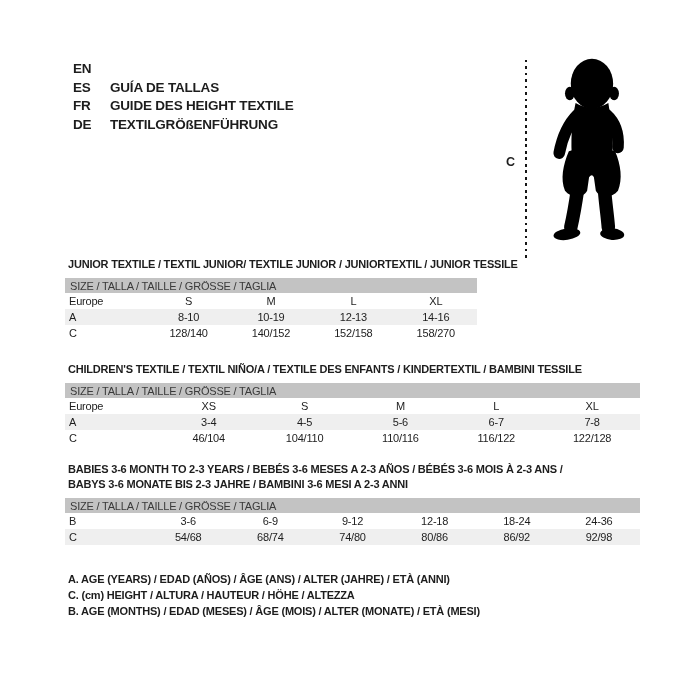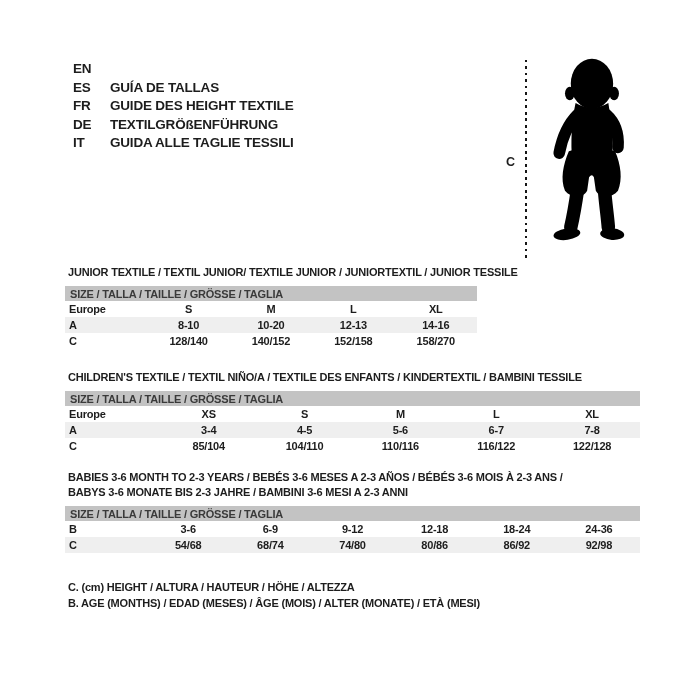--- a/index.html
+++ b/index.html
@@ -22,27 +22,27 @@
   
   .figure { position: absolute; top: 52px; left: 502px; width: 145px; height: 218px; }
   .c-label { position: absolute; left: 4px; top: 103px; font-weight: bold; font-size: 12.5px; }
   .dash-line {
     position: absolute; left: 23px; top: 8px; width: 2px; height: 202px;
     background: repeating-linear-gradient(180deg, #161616 0 2.5px, transparent 2.5px 6.5px);
   }
   .silhouette { position: absolute; left: 36px; top: 0; }
 
   
-  .content { position: absolute; top: 265px; left: 65px; width: 580px; }
+  .content { position: absolute; top: 257px; left: 65px; width: 580px; }
   .section { margin-bottom: 0; }
   .section-title {
     font-weight: bold; font-size: 11px; line-height: 15px;
     margin: 0 0 6px 3px; white-space: nowrap;
   }
-  .size-table { border-collapse: collapse; table-layout: fixed; font-size: 11px; font-weight: bold; }
+  .size-table { border-collapse: collapse; table-layout: fixed; font-size: 11px; }
   .size-table.cols-4 { width: 412px; }
   .size-table.cols-5, .size-table.cols-6 { width: 575px; }
   .size-table td { padding: 0; height: 16px; text-align: center; vertical-align: middle; }
   .size-table td.row-label { text-align: left; padding-left: 4px; width: 56px; }
   .size-table tr.bar-row td {
     background: #c3c3c3; color: #3a3a3a; text-align: left; padding-left: 5px;
     height: 15px; font-size: 11px;
   }
   .size-table tr.shaded td { background: #efefef; }
   .sec-gap-1 { height: 21px; }
@@ -66,24 +66,20 @@
         <span class="lang-code">ES</span>
         <span class="lang-label">GUÍA DE TALLAS</span>
       </div>
       <div class="lang-row">
         <span class="lang-code">FR</span>
         <span class="lang-label">GUIDE DES HEIGHT TEXTILE</span>
       </div>
       <div class="lang-row">
         <span class="lang-code">DE</span>
         <span class="lang-label">TEXTILGRÖßENFÜHRUNG</span>
-      </div>
-      <div class="lang-row">
-        <span class="lang-code">IT</span>
-        <span class="lang-label">GUIDA ALLE TAGLIE TESSILI</span>
       </div>
     </div>
 
   <div class="figure">
     <span class="c-label">C</span>
     <div class="dash-line"></div>
     <svg class="silhouette" width="106" height="212" viewBox="0 0 110 210" aria-hidden="true">
       <g fill="#000000">
         <ellipse cx="56" cy="28" rx="22" ry="26"></ellipse>
         <ellipse cx="33" cy="38" rx="5" ry="7"></ellipse>
@@ -115,21 +111,21 @@
             <tr>
               <td class="row-label">Europe</td>
               <td>S</td>
               <td>M</td>
               <td>L</td>
               <td>XL</td>
             </tr>
             <tr class="shaded">
               <td class="row-label">A</td>
               <td>8-10</td>
-              <td>10-20</td>
+              <td>10-19</td>
               <td>12-13</td>
               <td>14-16</td>
             </tr>
             <tr>
               <td class="row-label">C</td>
               <td>128/140</td>
               <td>140/152</td>
               <td>152/158</td>
               <td>158/270</td>
             </tr>
@@ -155,21 +151,21 @@
             <tr class="shaded">
               <td class="row-label">A</td>
               <td>3-4</td>
               <td>4-5</td>
               <td>5-6</td>
               <td>6-7</td>
               <td>7-8</td>
             </tr>
             <tr>
               <td class="row-label">C</td>
-              <td>85/104</td>
+              <td>46/104</td>
               <td>104/110</td>
               <td>110/116</td>
               <td>116/122</td>
               <td>122/128</td>
             </tr>
           </tbody>
         </table>
       </div>
       <div class="sec-gap-2"></div>
       <div class="section">
@@ -195,18 +191,19 @@
               <td>74/80</td>
               <td>80/86</td>
               <td>86/92</td>
               <td>92/98</td>
             </tr>
           </tbody>
         </table>
       </div>
       <div class="sec-gap-3"></div>
       <div class="notes">
+        <div class="note-line">A. AGE (YEARS) / EDAD (AÑOS) / ÂGE (ANS) / ALTER (JAHRE) / ETÀ (ANNI)</div>
         <div class="note-line">C. (cm) HEIGHT / ALTURA / HAUTEUR / HÖHE / ALTEZZA</div>
         <div class="note-line">B. AGE (MONTHS) / EDAD (MESES) / ÂGE (MOIS) / ALTER (MONATE) / ETÀ (MESI)</div>
       </div>
     </div>
 
 </div>
 
 </body></html>

